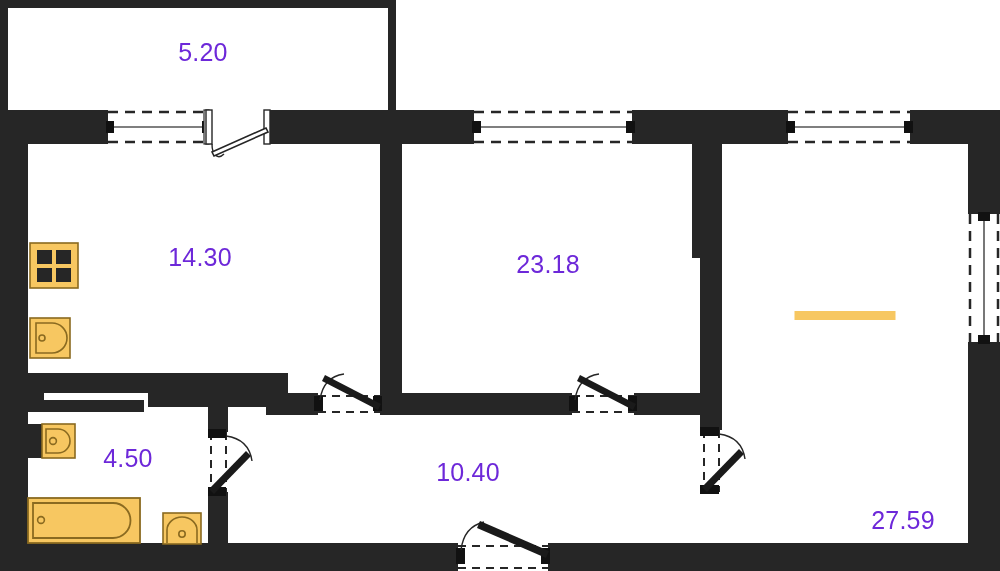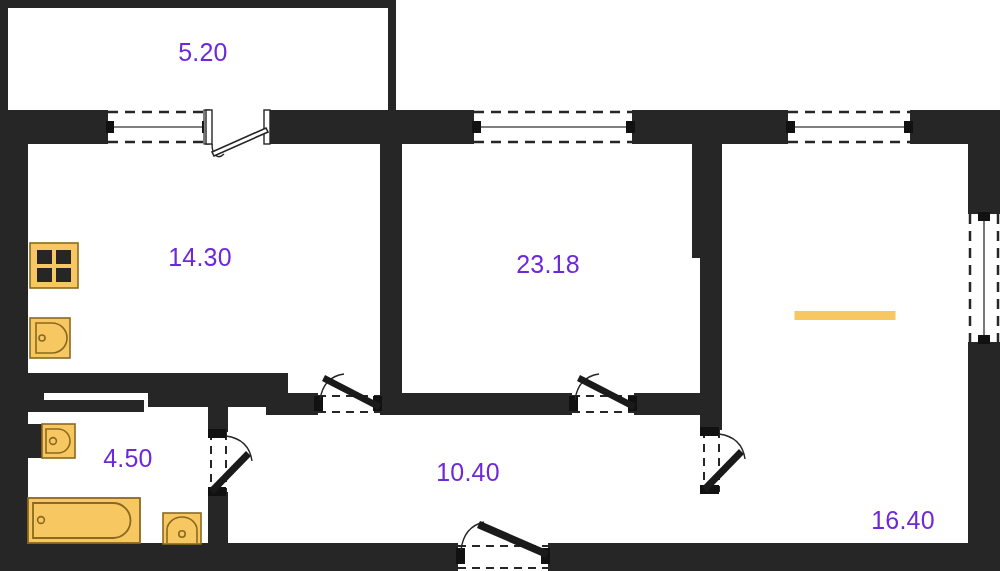--- a/index.html
+++ b/index.html
@@ -219,21 +219,21 @@
     </g>
 
   </svg>
 
   <div class="area-label" style="left:203px; top:52px;">5.20</div>
 
   <div class="area-label" style="left:200px; top:257px;">14.30</div>
 
   <div class="area-label" style="left:548px; top:264px;">23.18</div>
 
-  <div class="area-label" style="left:903px; top:520px;">16.40</div>
+  <div class="area-label" style="left:903px; top:520px;">27.59</div>
 
   <div class="area-label" style="left:128px; top:458px;">4.50</div>
 
   <div class="area-label" style="left:468px; top:472px;text-align:right;">10.40</div>
 
   <div class="total-underline" style="left:845px; top:311px; width:101px;"></div>
 
 
 </div>
 

